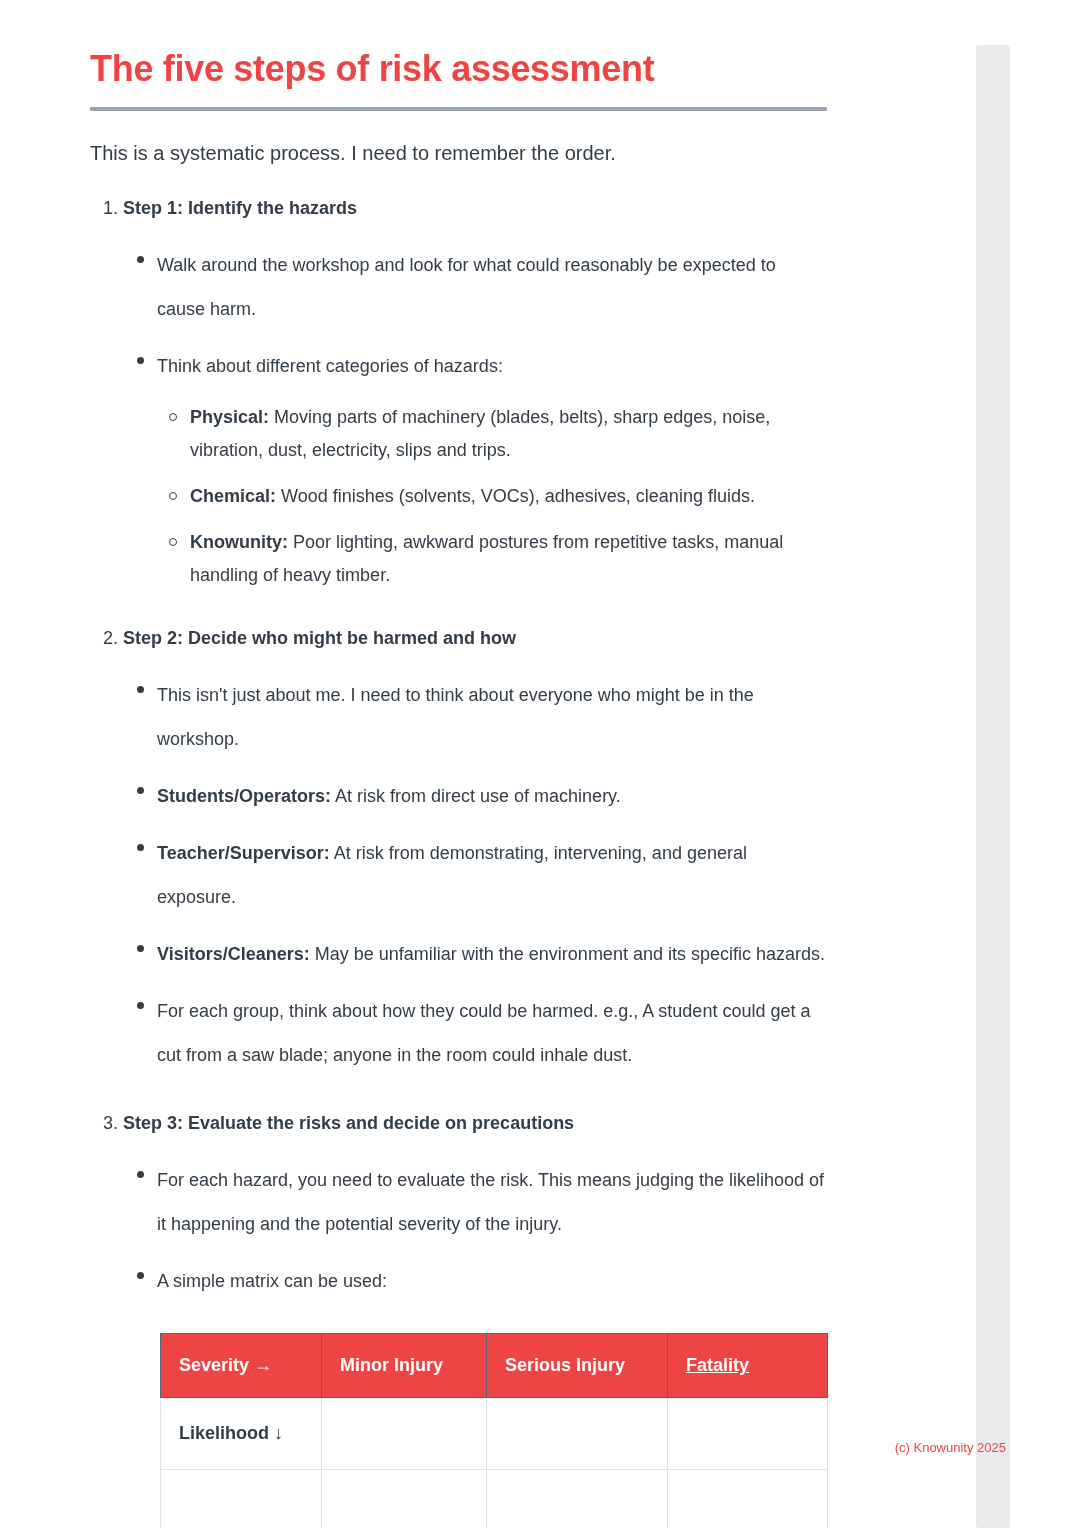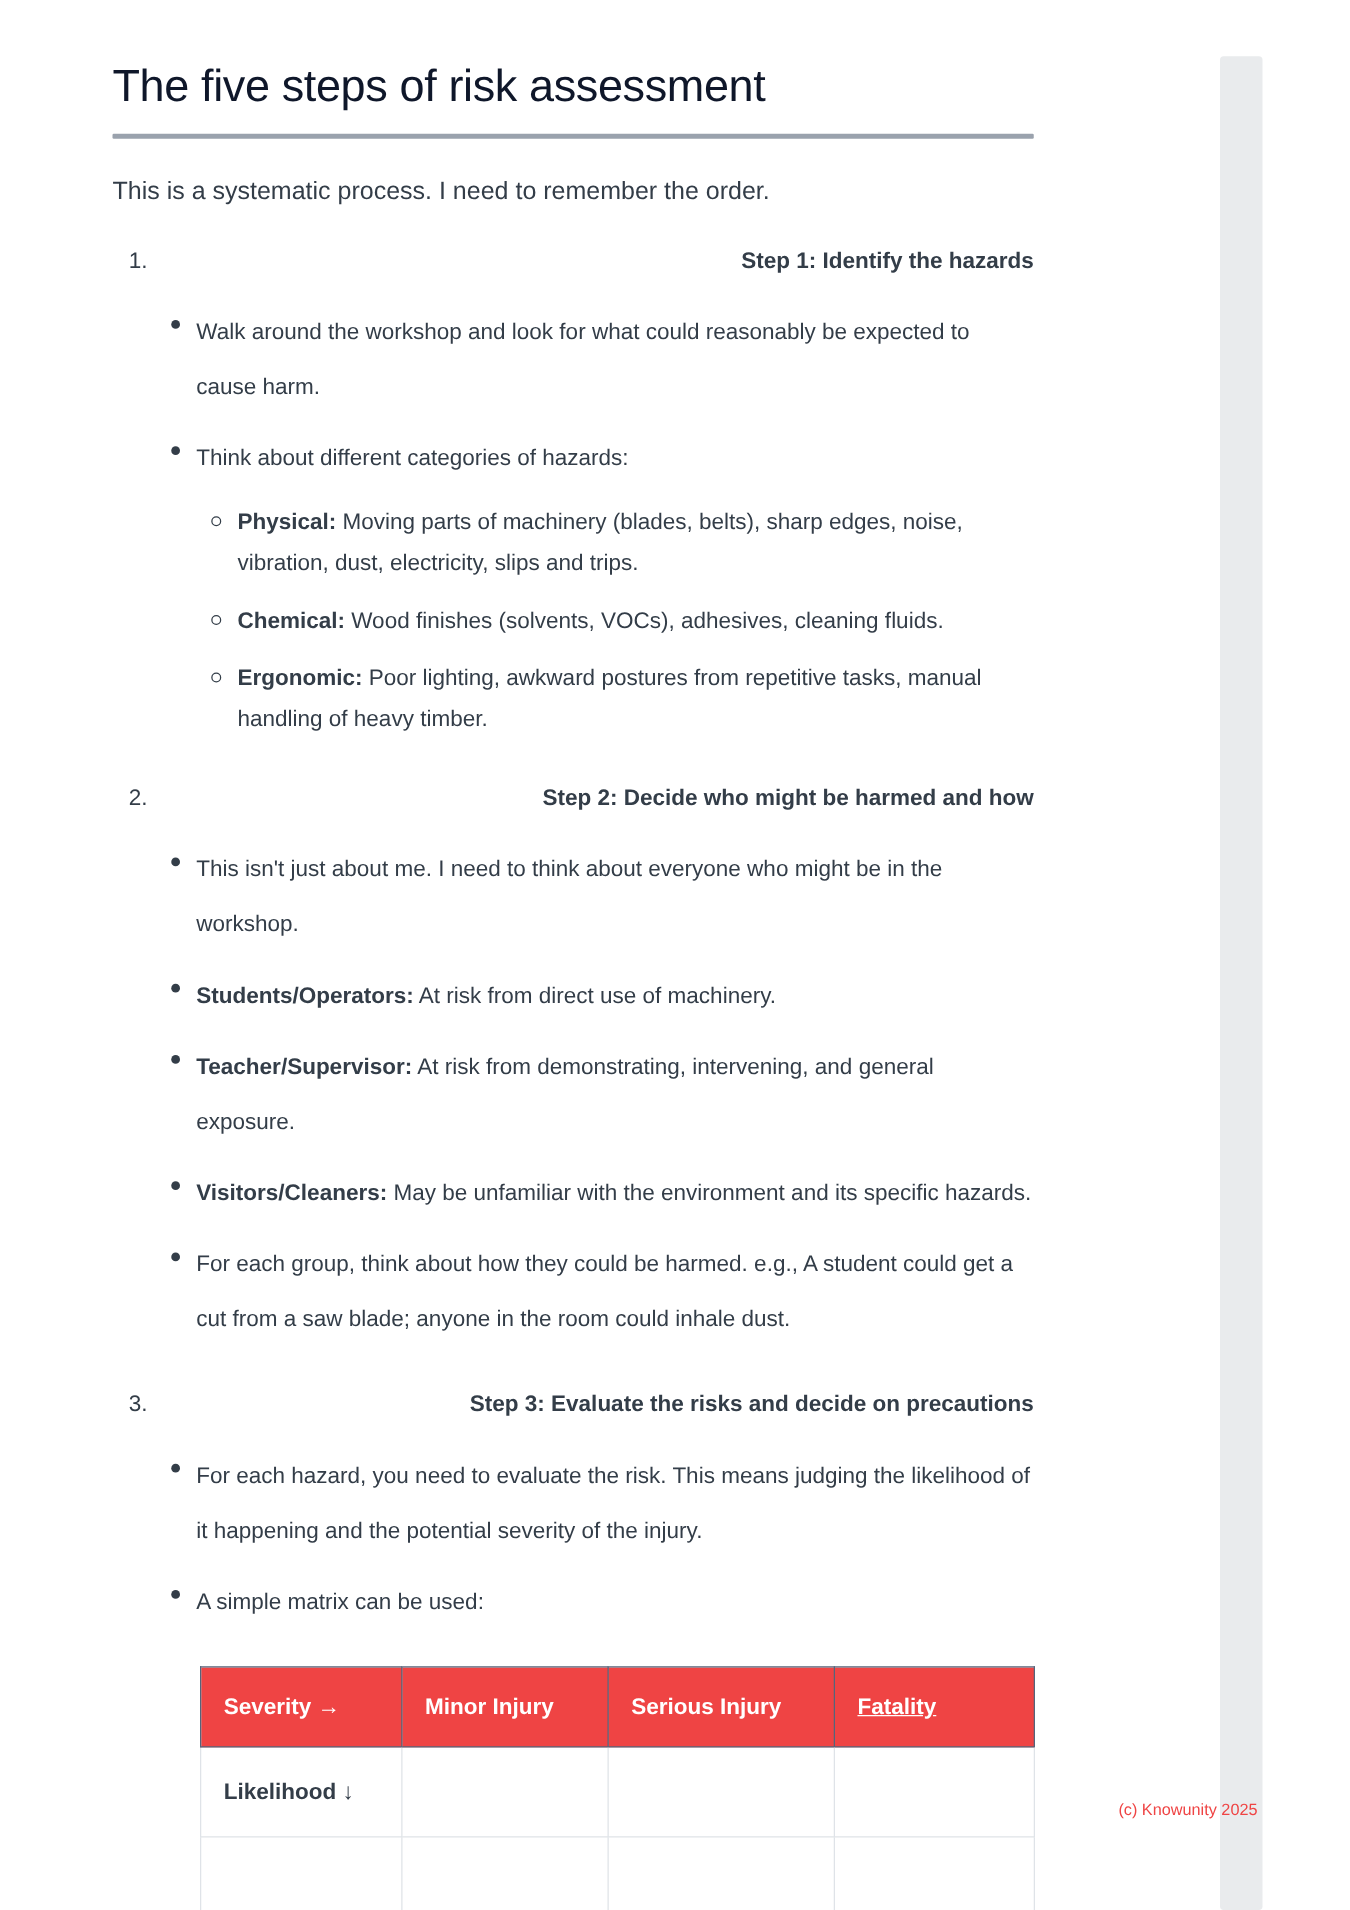--- a/index.html
+++ b/index.html
@@ -5,30 +5,30 @@
   * { margin:0; padding:0; box-sizing:border-box; }
   html, body { width:1080px; height:1528px; }
   body {
     position:relative;
     overflow:hidden;
     background:#ffffff;
     font-family:"Liberation Sans","DejaVu Sans",sans-serif;
     color:#333d48;
   }
   .content { position:absolute; left:90px; top:48px; width:737px; }
-  .page-title { font-size:36px; line-height:1.15; font-weight:400; color:#0f172a; letter-spacing:-0.3px; }
+  .page-title { font-size:36px; line-height:1.15; font-weight:700; color:#ef4444; letter-spacing:-0.3px; }
   .title-rule { height:4px; background:#9aa2ad; margin-top:18px; border-radius:1px; }
   .intro { font-size:20px; line-height:33px; margin-top:26px; }
 
   .olist { margin-top:22px; }
   .oitem { display:flex; }
   .oitem + .oitem { margin-top:30px; }
   .onum { flex:0 0 20px; margin-left:13px; font-size:18px; line-height:33px; }
   .ocontent { flex:1; min-width:0; }
-  .step-heading { font-size:18px; line-height:33px; font-weight:700;text-align:right; }
+  .step-heading { font-size:18px; line-height:33px; font-weight:700; }
 
   .ulist { margin-top:18px; }
   .uitem { display:flex; }
   .uitem + .uitem, .sublist + .uitem { margin-top:13px; }
   .udot { flex:0 0 7px; width:7px; height:7px; border-radius:50%; background:#333d48; margin:13px 0 0 14px; }
   .utext { margin-left:13px; font-size:18px; line-height:44px; }
 
   .sublist { margin-top:3px; }
   .sitem { display:flex; margin-top:13px; }
   .scircle { flex:0 0 8px; width:8px; height:8px; border-radius:50%; border:1.5px solid #333d48; background:transparent; margin:12px 0 0 46px; }
@@ -84,21 +84,21 @@
             <div class="sitem">
               <span class="scircle"></span>
               <div class="stext"><strong>Physical:</strong><span> Moving parts of machinery (blades, belts), sharp edges, noise, vibration, dust, electricity, slips and trips.</span></div>
             </div>
             <div class="sitem">
               <span class="scircle"></span>
               <div class="stext"><strong>Chemical:</strong><span> Wood finishes (solvents, VOCs), adhesives, cleaning fluids.</span></div>
             </div>
             <div class="sitem">
               <span class="scircle"></span>
-              <div class="stext"><strong>Ergonomic:</strong><span> Poor lighting, awkward postures from repetitive tasks, manual handling of heavy timber.</span></div>
+              <div class="stext"><strong>Knowunity:</strong><span> Poor lighting, awkward postures from repetitive tasks, manual handling of heavy timber.</span></div>
             </div>
           </div>
         </div>
       </div>
     </div>
 
     <div class="oitem">
       <span class="onum">2.</span>
       <div class="ocontent">
         <div class="step-heading">Step 2: Decide who might be harmed and how</div>

